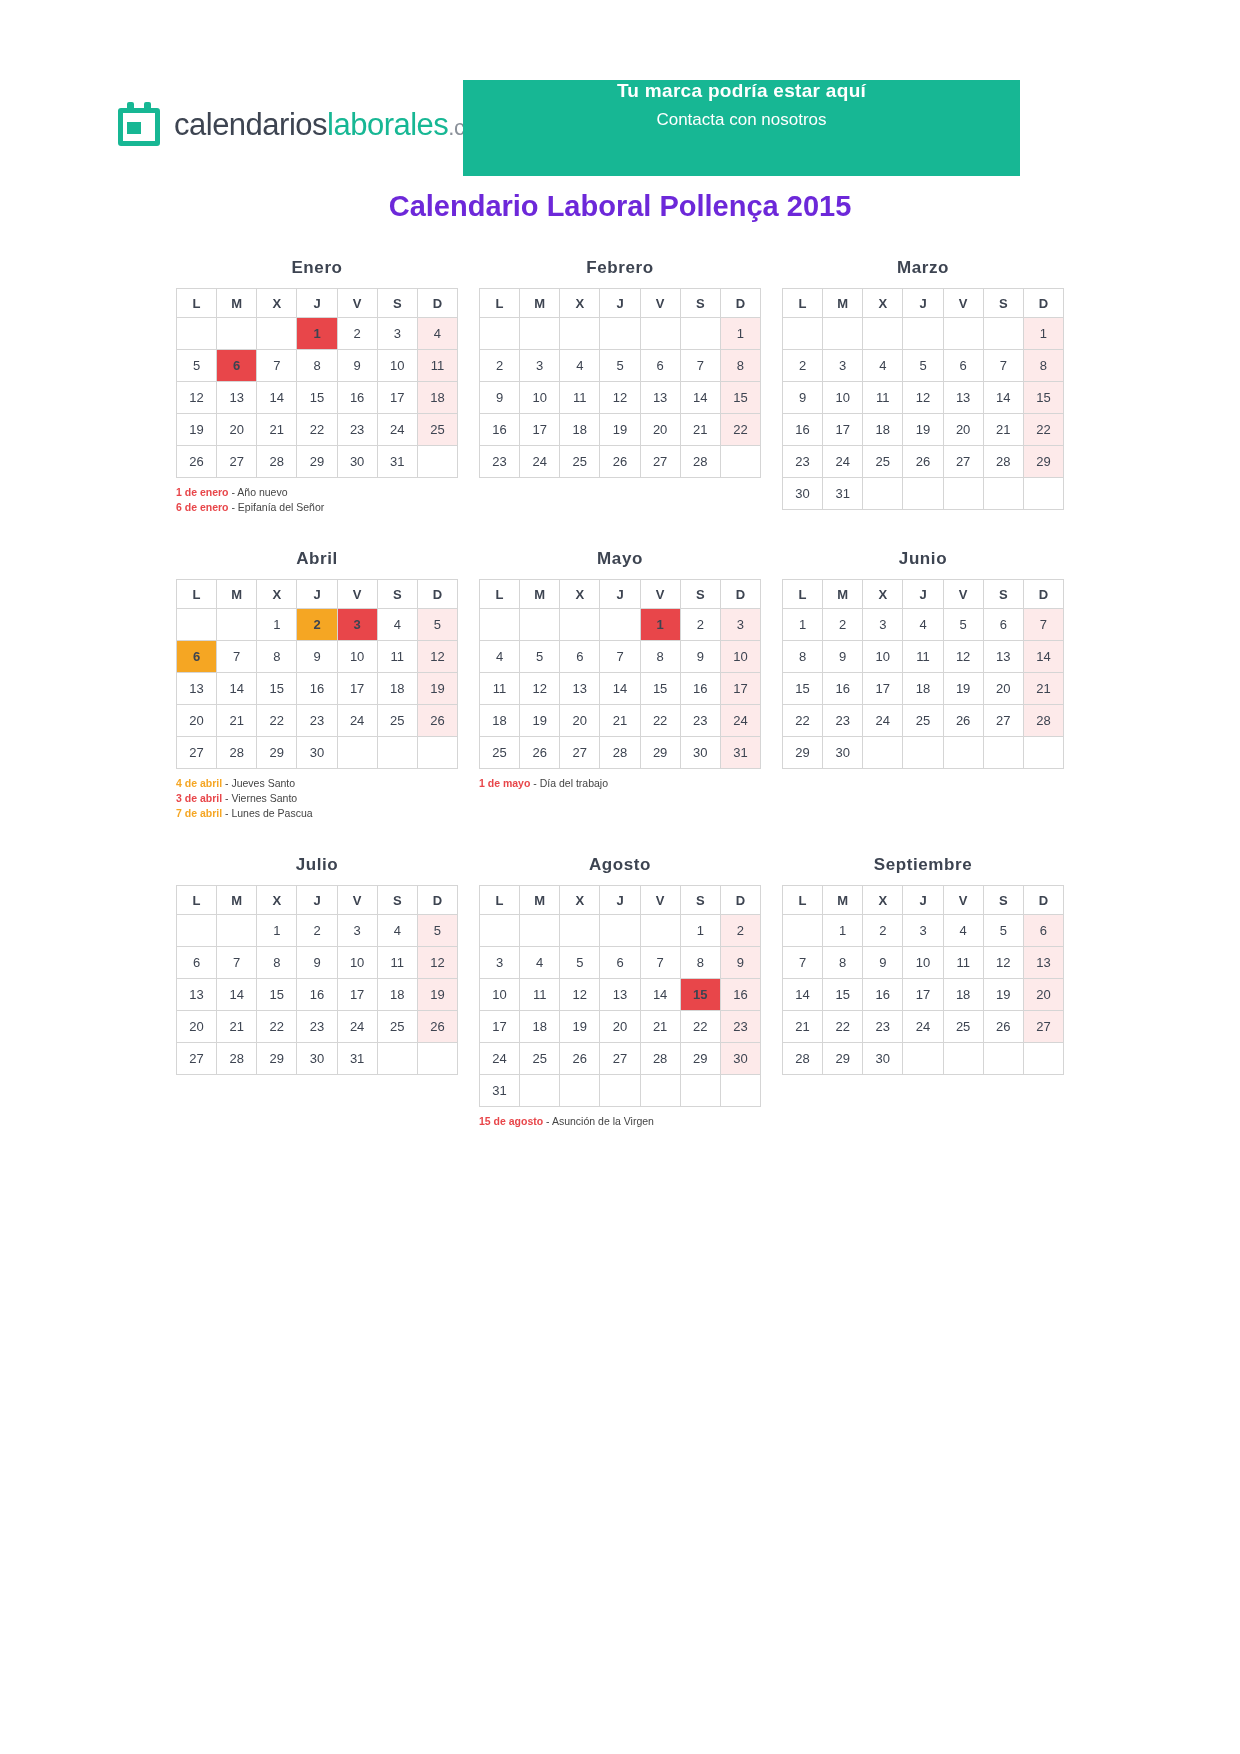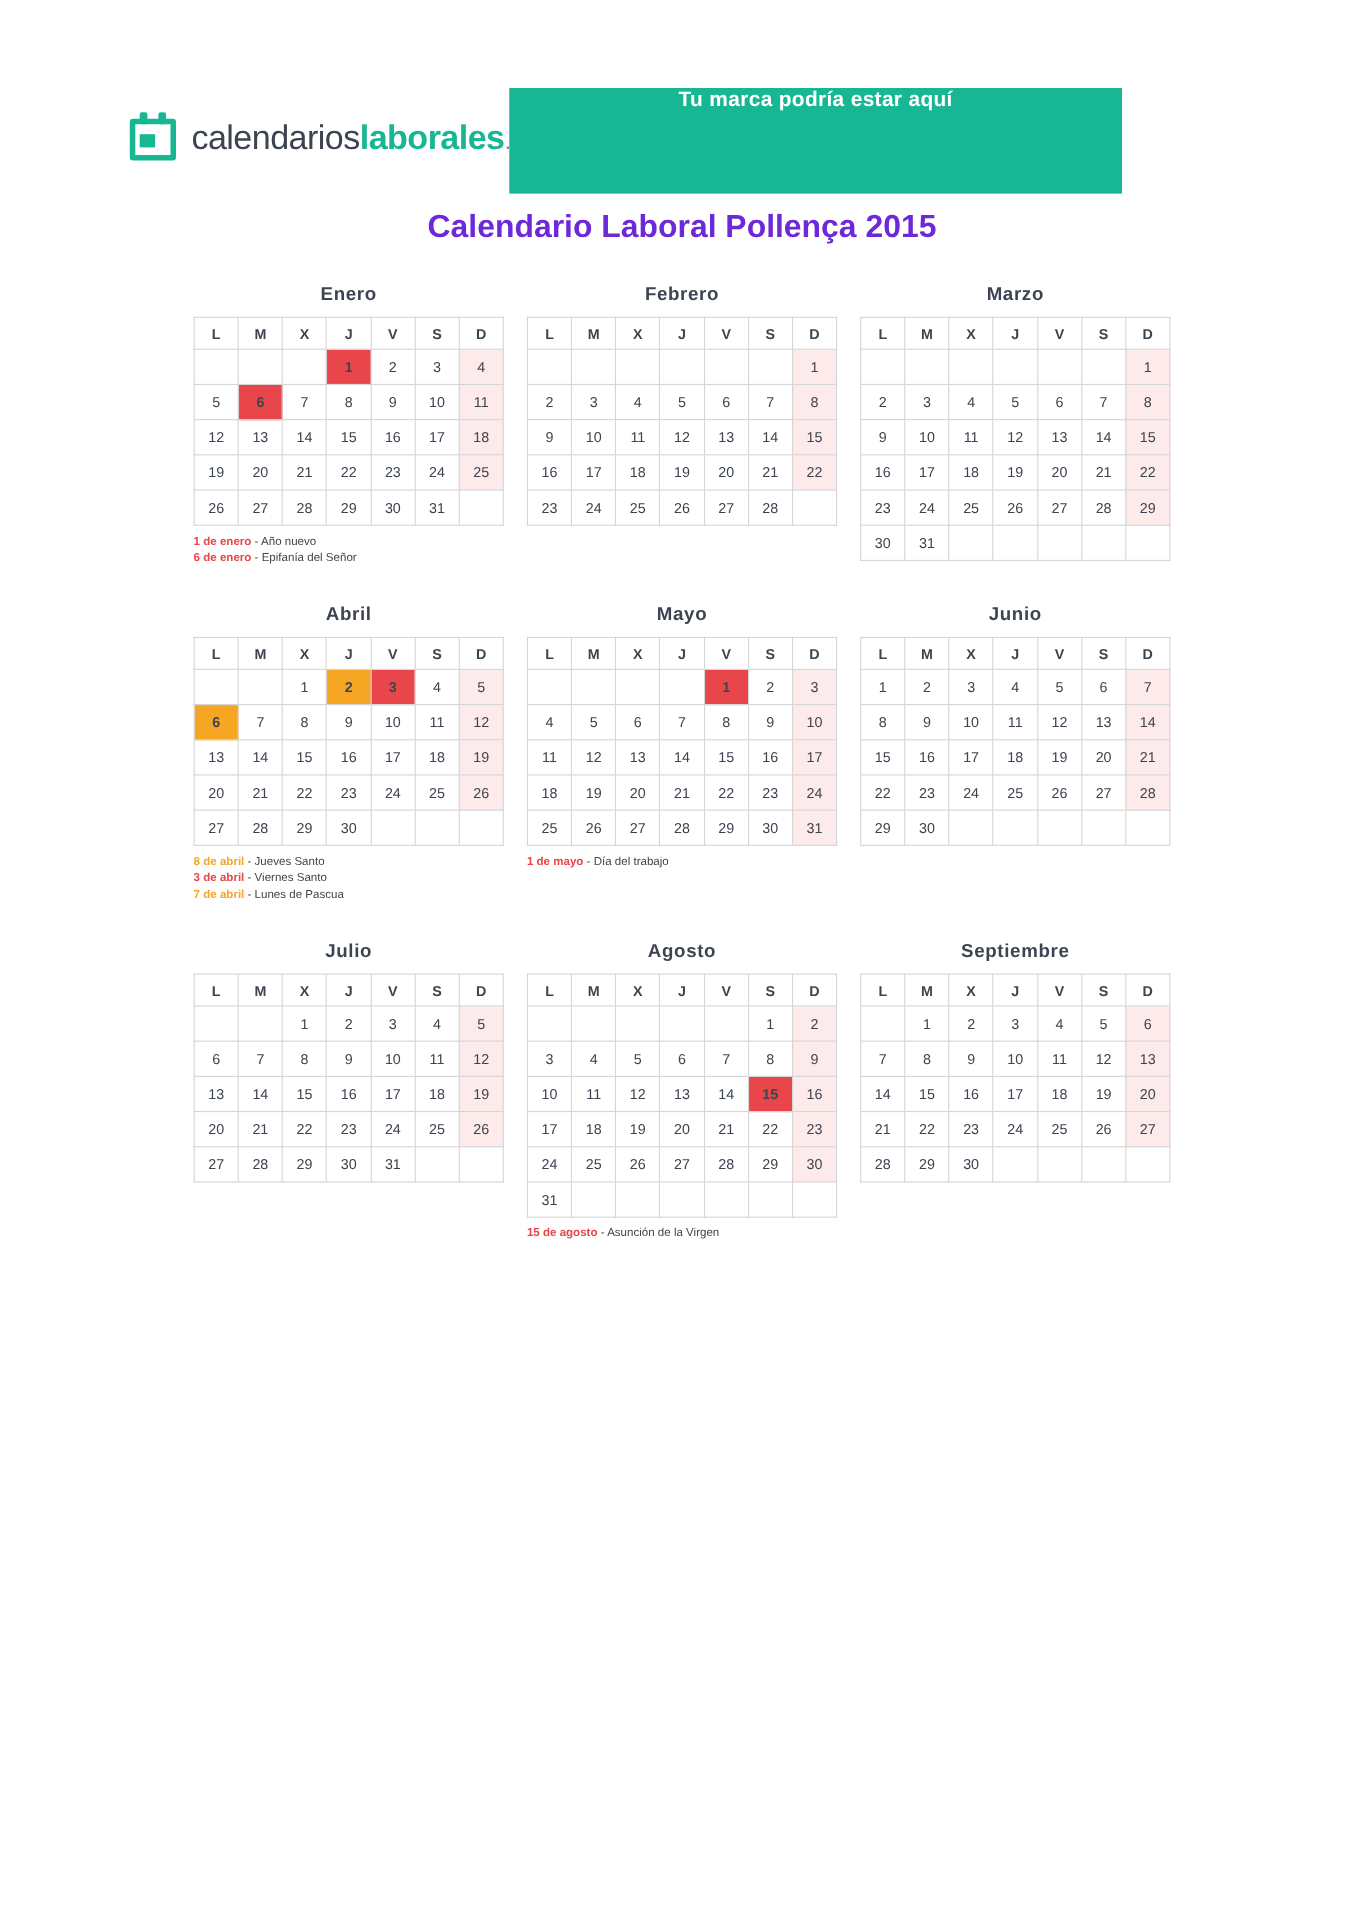--- a/index.html
+++ b/index.html
@@ -64,21 +64,21 @@
     left: 9px; top: 20px;
     width: 14px; height: 12px;
     background: #17b794;
   }
   .logo-text {
     font-size: 31px;
     letter-spacing: -0.5px;
     white-space: nowrap;
   }
   .logo-text .t1 { color: #3d4451; }
-  .logo-text .t2 { color: #17b794; font-weight: bold; }
+  .logo-text .t2 { color: #17b794; font-weight: normal; }
   .logo-text .t3 { color: #8a9099; font-size: 22px; }
 
   .banner {
     position: absolute;
     left: 463px;
     top: 0;
     width: 557px;
     height: 96px;
     background: #17b794;
     color: #ffffff;
@@ -191,20 +191,21 @@
         <div class="frame"></div>
         <div class="inner"></div>
       </div>
       <div class="logo-text">
         <span class="t1">calendarios</span><span class="t2">laborales</span><span class="t3">.com</span>
       </div>
     </div>
 
     <div class="banner">
       <div class="b1">Tu marca podría estar aquí</div>
+      <div class="b2">Contacta con nosotros</div>
     </div>
   </div>
 
   <div class="page-title">Calendario Laboral Pollença 2015</div>
 
   <div class="months">
       <div class="row" style="margin-bottom: 34px;">
         <div class="month">
           <div class="month-name">Enero</div>
           <table class="cal">
@@ -465,21 +466,21 @@
                 <td>28</td>
                 <td>29</td>
                 <td>30</td>
                 <td class="empty"></td>
                 <td class="empty"></td>
                 <td class="empty"></td>
               </tr>
             </tbody>
           </table>
           <div class="notes">
-            <div class="note"><span class="d-orange">8 de abril</span><span> - Jueves Santo</span></div>
+            <div class="note"><span class="d-orange">4 de abril</span><span> - Jueves Santo</span></div>
             <div class="note"><span class="d-red">3 de abril</span><span> - Viernes Santo</span></div>
             <div class="note"><span class="d-orange">7 de abril</span><span> - Lunes de Pascua</span></div>
           </div>
         </div>
         <div class="month">
           <div class="month-name">Mayo</div>
           <table class="cal">
             <thead>
               <tr>
                 <th>L</th>

